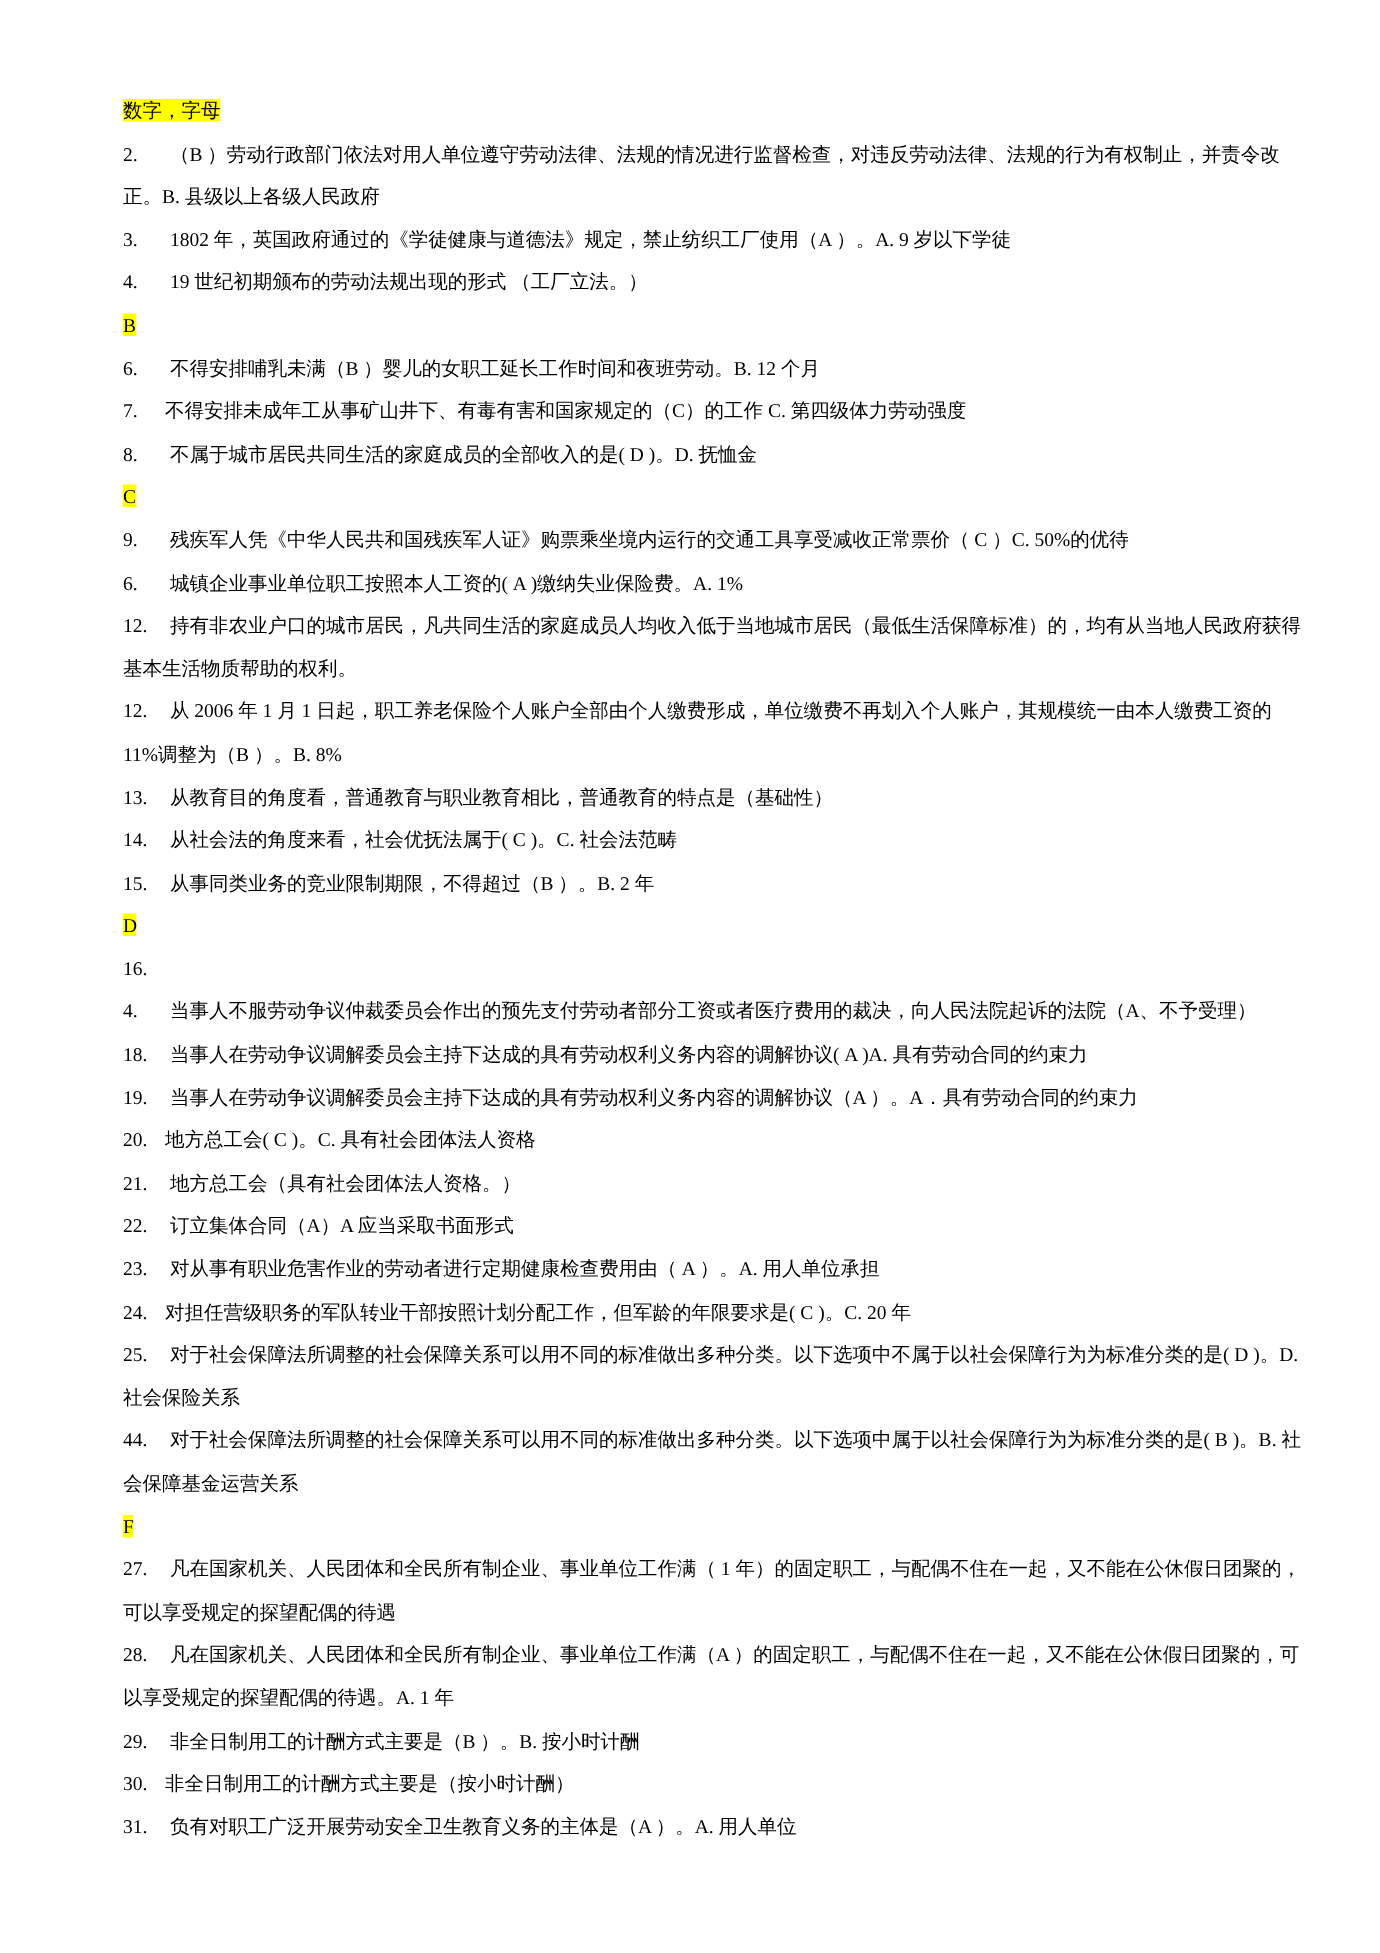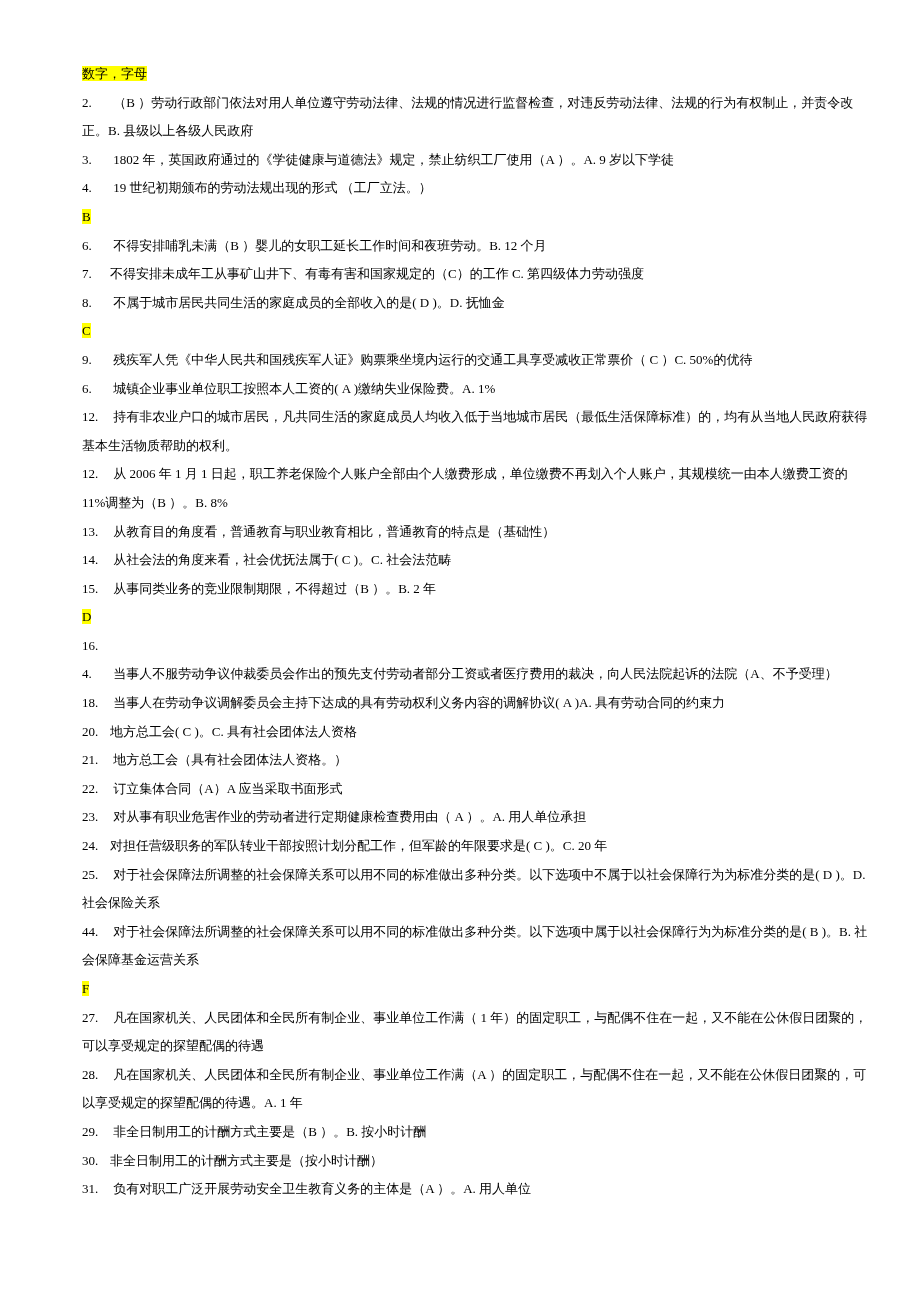--- a/index.html
+++ b/index.html
@@ -42,20 +42,21 @@
     <p><span class="num">6.</span>  城镇企业事业单位职工按照本人工资的( A  )缴纳失业保险费。A. 1%</p>
     <p><span class="num">12.</span>  持有非农业户口的城市居民，凡共同生活的家庭成员人均收入低于当地城市居民（最低生活保障标准）的，均有从当地人民政府获得基本生活物质帮助的权利。</p>
     <p><span class="num">12.</span>  从 2006 年 1 月 1 日起，职工养老保险个人账户全部由个人缴费形成，单位缴费不再划入个人账户，其规模统一由本人缴费工资的 11%调整为（B  ）。B. 8%</p>
     <p><span class="num">13.</span>  从教育目的角度看，普通教育与职业教育相比，普通教育的特点是（基础性）</p>
     <p><span class="num">14.</span>  从社会法的角度来看，社会优抚法属于(   C  )。C. 社会法范畴</p>
     <p><span class="num">15.</span>  从事同类业务的竞业限制期限，不得超过（B  ）。B. 2 年</p>
     <p><span class="highlight">D</span></p>
     <p><span class="num">16.</span>  </p>
     <p><span class="num">4.</span>  当事人不服劳动争议仲裁委员会作出的预先支付劳动者部分工资或者医疗费用的裁决，向人民法院起诉的法院（A、不予受理）</p>
     <p><span class="num">18.</span>  当事人在劳动争议调解委员会主持下达成的具有劳动权利义务内容的调解协议(   A  )A. 具有劳动合同的约束力</p>
+    <p><span class="num">19.</span>  当事人在劳动争议调解委员会主持下达成的具有劳动权利义务内容的调解协议（A  ）。A．具有劳动合同的约束力</p>
     <p><span class="num">20.</span>地方总工会( C )。C. 具有社会团体法人资格</p>
     <p><span class="num">21.</span>   地方总工会（具有社会团体法人资格。）</p>
     <p><span class="num">22.</span>  订立集体合同（A）A 应当采取书面形式</p>
     <p><span class="num">23.</span>  对从事有职业危害作业的劳动者进行定期健康检查费用由（ A  ）。A. 用人单位承担</p>
     <p><span class="num">24.</span>对担任营级职务的军队转业干部按照计划分配工作，但军龄的年限要求是( C   )。C. 20 年</p>
     <p><span class="num">25.</span>  对于社会保障法所调整的社会保障关系可以用不同的标准做出多种分类。以下选项中不属于以社会保障行为为标准分类的是(  D   )。D. 社会保险关系</p>
     <p><span class="num">44.</span>  对于社会保障法所调整的社会保障关系可以用不同的标准做出多种分类。以下选项中属于以社会保障行为为标准分类的是(   B  )。B. 社会保障基金运营关系</p>
     <p><span class="highlight">F</span></p>
     <p><span class="num">27.</span>  凡在国家机关、人民团体和全民所有制企业、事业单位工作满（ 1 年）的固定职工，与配偶不住在一起，又不能在公休假日团聚的，可以享受规定的探望配偶的待遇</p>
     <p><span class="num">28.</span>  凡在国家机关、人民团体和全民所有制企业、事业单位工作满（A  ）的固定职工，与配偶不住在一起，又不能在公休假日团聚的，可以享受规定的探望配偶的待遇。A. 1 年</p>

